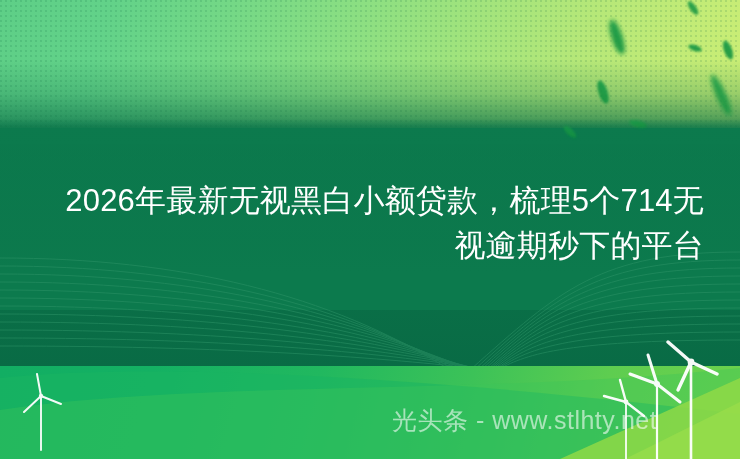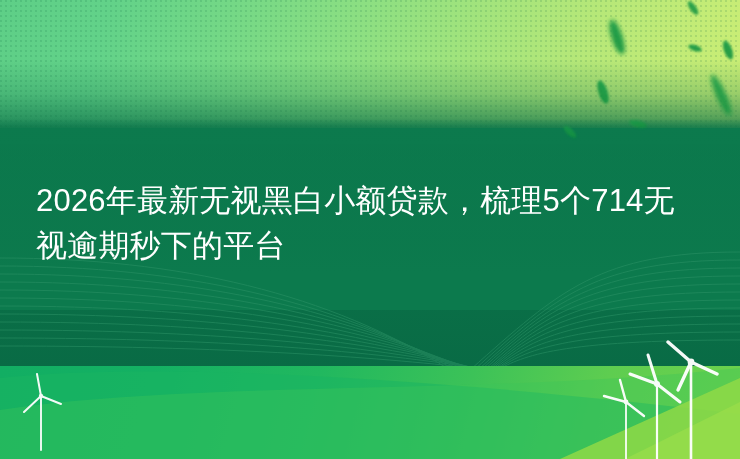--- a/index.html
+++ b/index.html
@@ -145,21 +145,21 @@
     position: absolute;
     left: 0; top: 178px;
     width: 740px;
     padding: 0 36px;
     box-sizing: border-box;
     color: #ffffff;
     font-size: 31px;
     line-height: 45px;
     font-weight: 400;
     letter-spacing: 0.2px;
-    text-align: left;
+    text-align: right;
     white-space: normal;
   }
 
   
   .watermark {
     position: absolute;
     left: 392px;
     top: 404px;
     font-size: 25px;
     line-height: 32px;
@@ -289,14 +289,15 @@
         <line x1="27" y1="34" x2="23" y2="12" stroke-width="2"></line>
         <line x1="27" y1="34" x2="47" y2="42" stroke-width="2"></line>
         <line x1="27" y1="34" x2="10" y2="50" stroke-width="2"></line>
         <circle cx="27" cy="34" r="2.2" fill="#ffffff" stroke="none"></circle>
       </g>
     </svg>
   </div>
 
   <div class="headline">2026年最新无视黑白小额贷款，梳理5个714无视逾期秒下的平台</div>
 
+  <div class="watermark">光头条 - www.stlhty.net</div>
 
 </div>
 
 </body></html>

